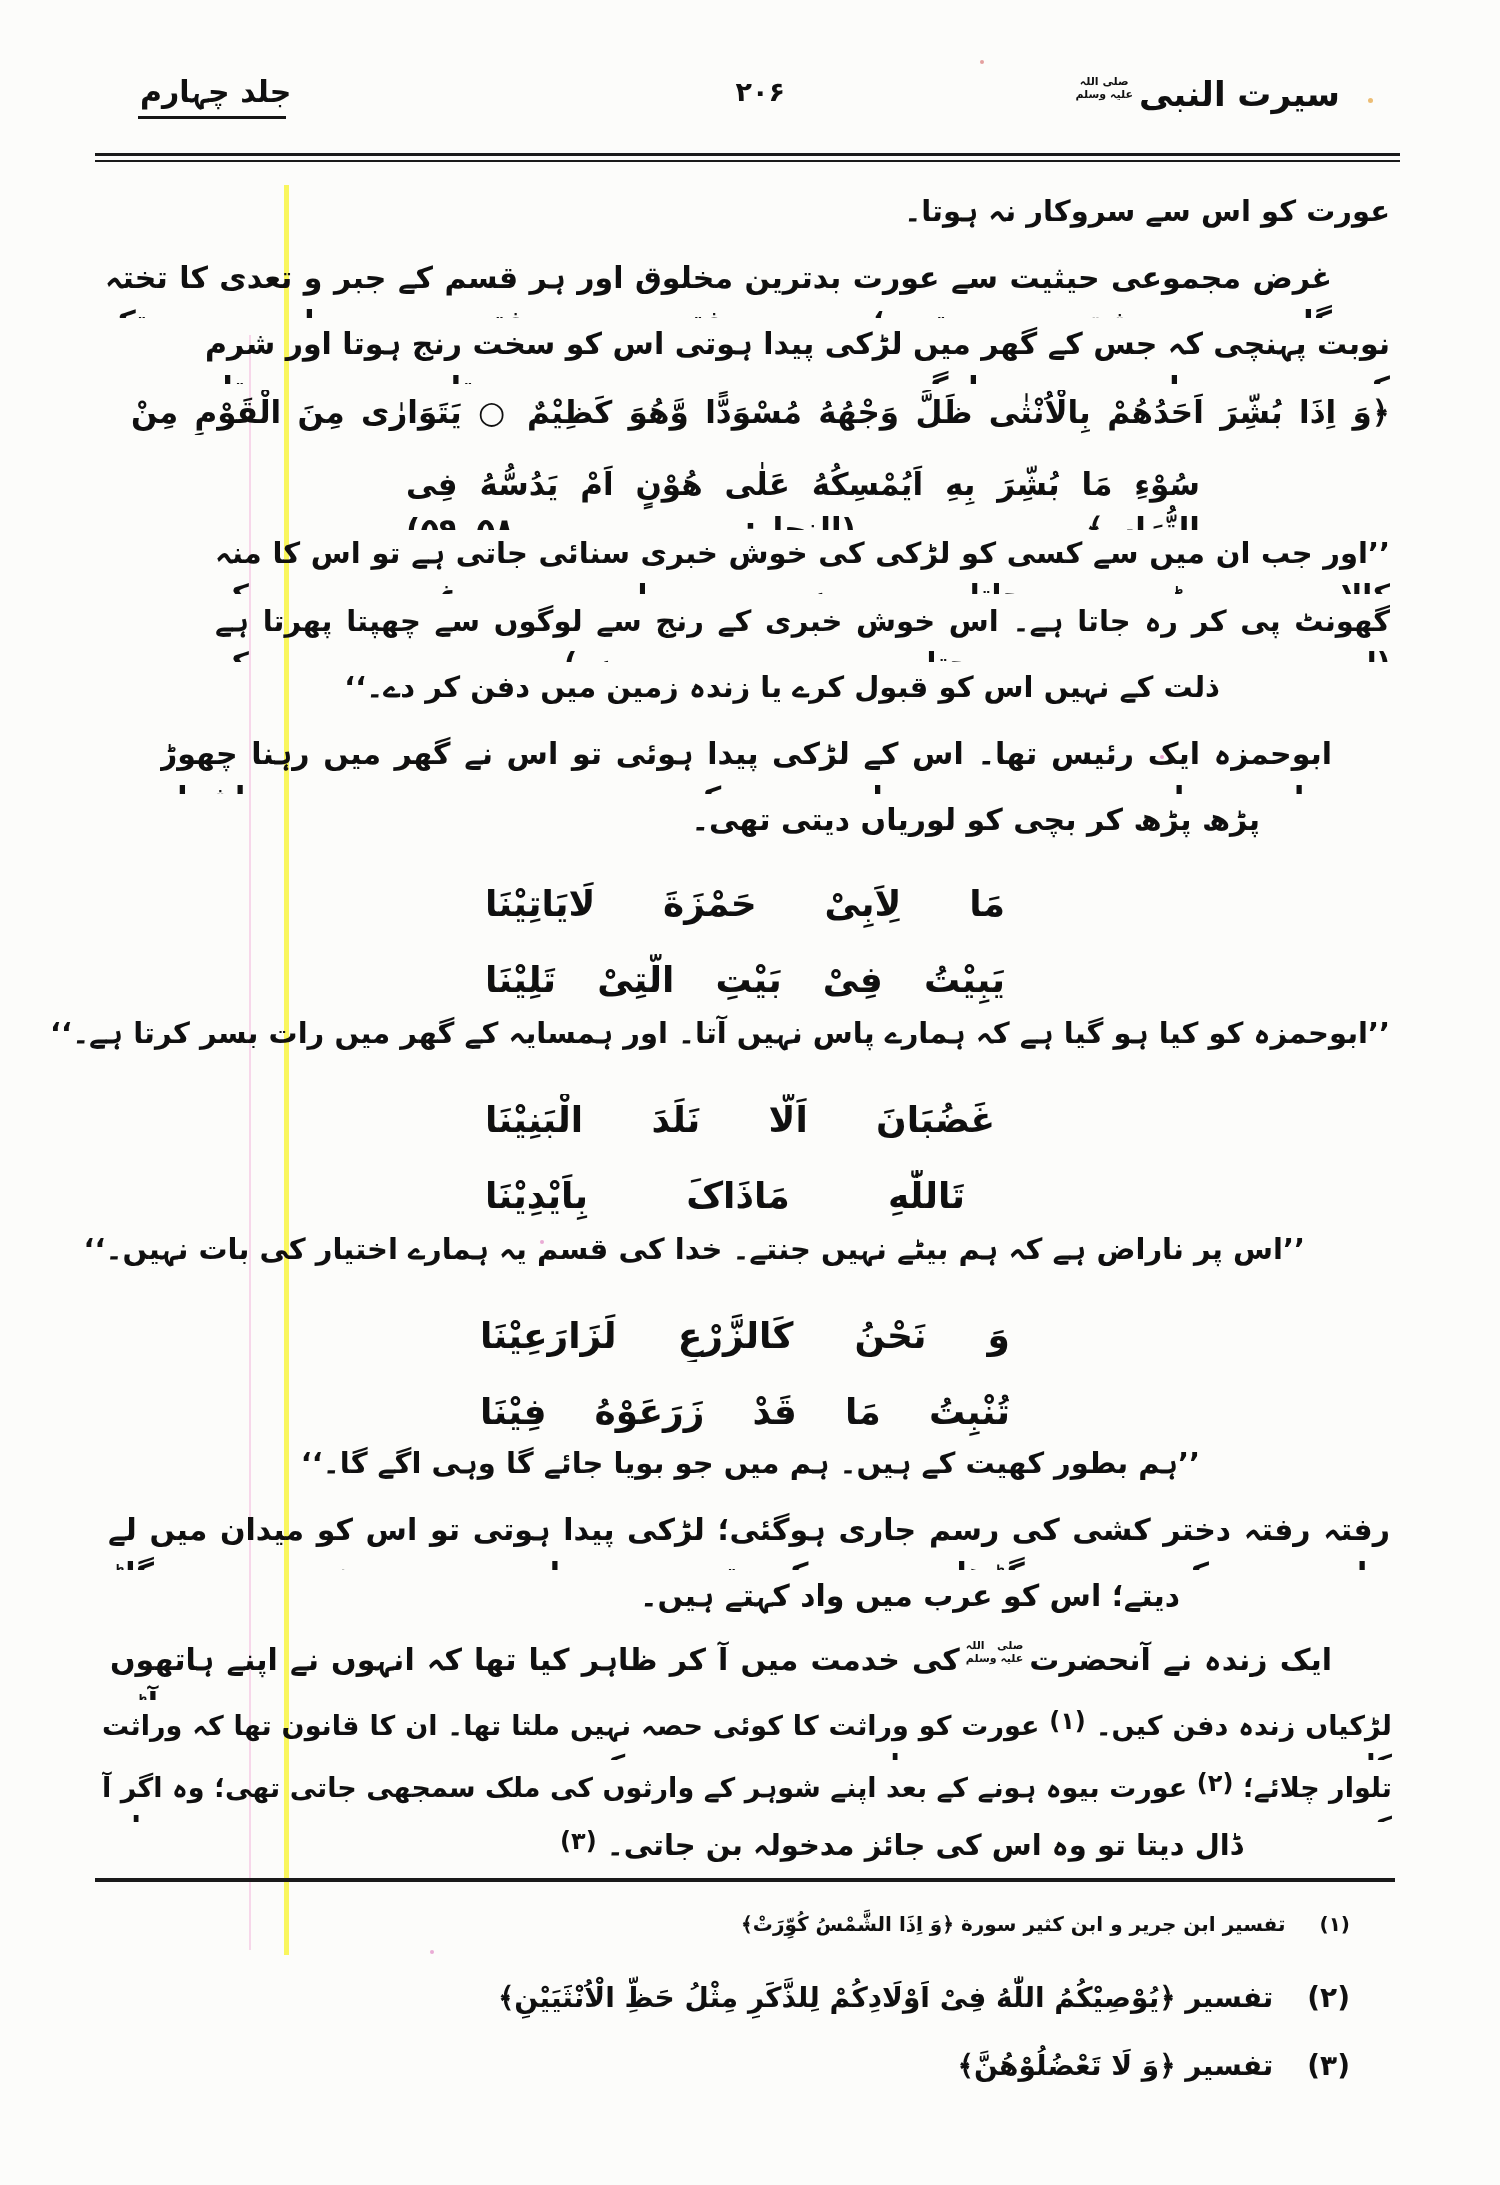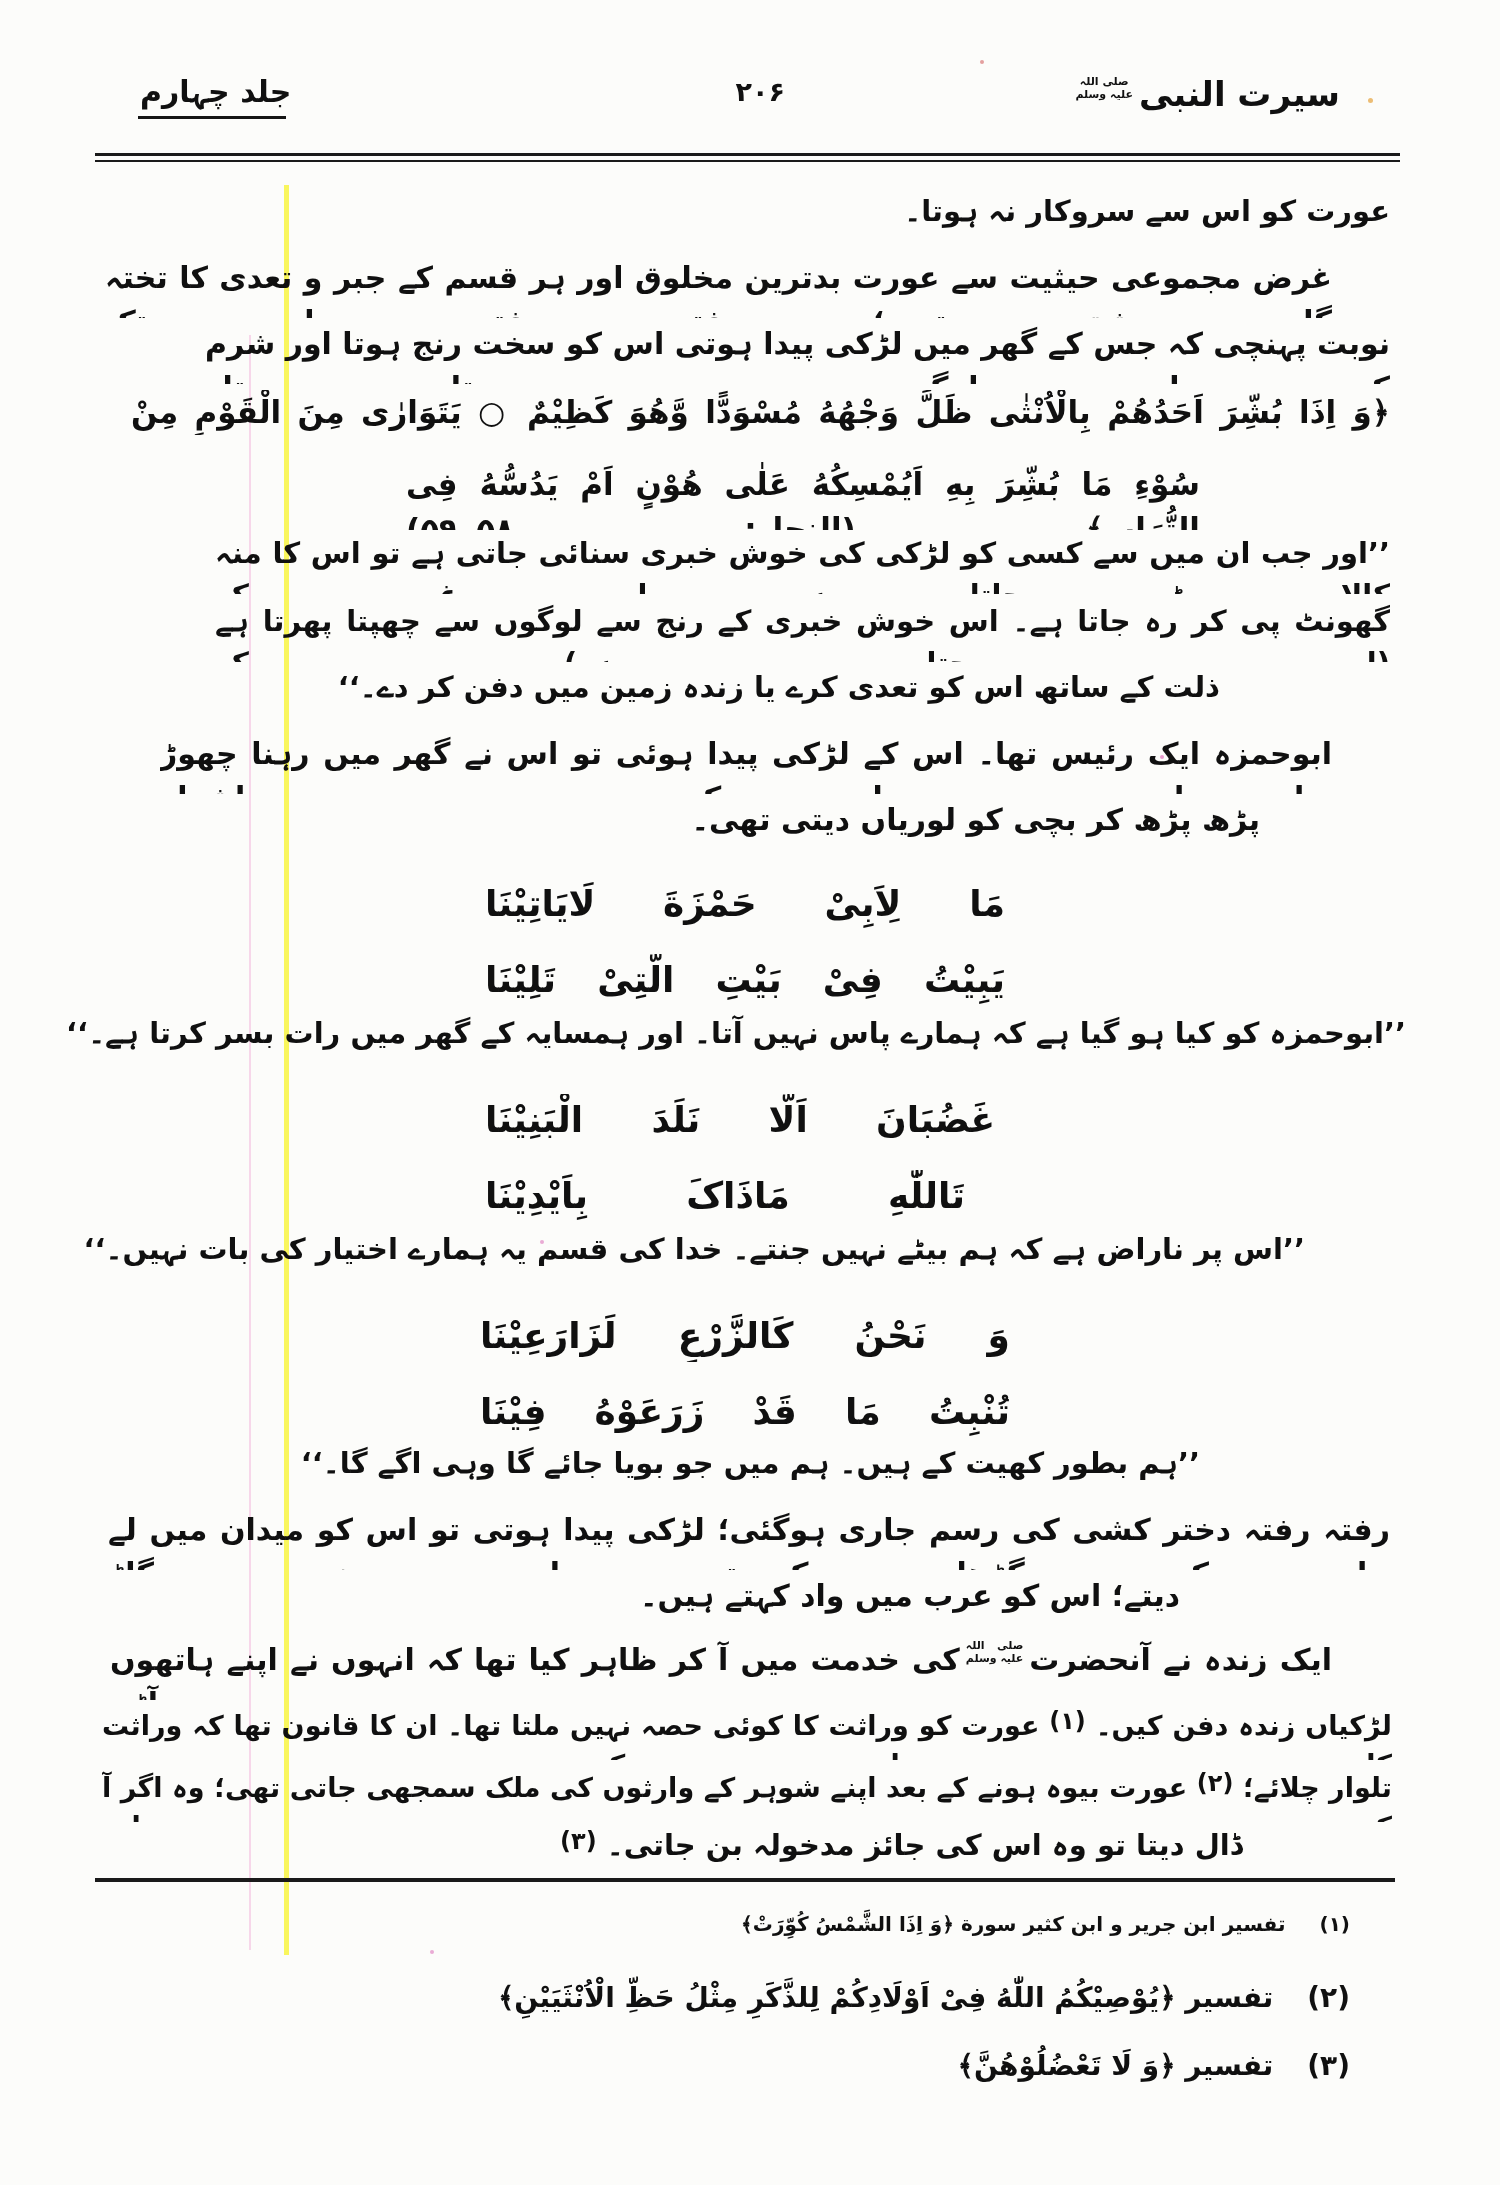--- a/index.html
+++ b/index.html
@@ -87,28 +87,28 @@
   <div class="line trans-line" style="right:110px;top:190px;">عورت کو اس سے سروکار نہ ہوتا۔</div>
 
   <div class="line just" style="right:168px;left:105px;top:256px;">غرض مجموعی حیثیت سے عورت بدترین مخلوق اور ہر قسم کے جبر و تعدی کا تختہ گاہ مشق تھی؛ رفتہ رفتہ یہاں تک</div>
   <div class="line just" style="right:110px;left:205px;top:322px;">نوبت پہنچی کہ جس کے گھر میں لڑکی پیدا ہوتی اس کو سخت رنج ہوتا اور شرم کے مارے لوگوں سے چھپتا پھرتا۔</div>
 
   <div class="line just quran" style="right:110px;left:105px;top:390px;max-height:68px;">﴿وَ اِذَا بُشِّرَ اَحَدُهُمْ بِالْاُنْثٰی ظَلَّ وَجْهُهُ مُسْوَدًّا وَّهُوَ کَظِیْمٌ ○ یَتَوَارٰی مِنَ الْقَوْمِ مِنْ</div>
   <div class="line just quran" style="right:300px;left:380px;top:462px;max-height:68px;">سُوْءِ مَا بُشِّرَ بِهِ اَیُمْسِکُهُ عَلٰی هُوْنٍ اَمْ یَدُسُّهُ فِی التُّرَابِ﴾ (النحل: ۵۸۔۵۹)</div>
 
   <div class="line just trans-line" style="right:110px;left:215px;top:532px;">’’اور جب ان میں سے کسی کو لڑکی کی خوش خبری سنائی جاتی ہے تو اس کا منہ کالا پڑ جاتا ہے اور غصہ کے</div>
   <div class="line just trans-line" style="right:110px;left:215px;top:600px;">گھونٹ پی کر رہ جاتا ہے۔ اس خوش خبری کے رنج سے لوگوں سے چھپتا پھرتا ہے (اور سوچتا ہے) کہ</div>
-  <div class="line center trans-line" style="left:590px;width:630px;top:666px;">ذلت کے ساتھ اس کو تعدی کرے یا زندہ زمین میں دفن کر دے۔‘‘</div>
+  <div class="line center trans-line" style="left:590px;width:630px;top:666px;">ذلت کے نہیں اس کو قبول کرے یا زندہ زمین میں دفن کر دے۔‘‘</div>
 
   <div class="line just" style="right:168px;left:160px;top:732px;">ابوحمزہ ایک رئیس تھا۔ اس کے لڑکی پیدا ہوئی تو اس نے گھر میں رہنا چھوڑ دیا اس پر اس کی بیوی یہ اشعار</div>
   <div class="line" style="right:240px;top:798px;">پڑھ پڑھ کر بچی کو لوریاں دیتی تھی۔</div>
 
   <div class="line poetry" style="left:485px;width:520px;top:866px;">مَا لِاَبِیْ حَمْزَةَ لَایَاتِیْنَا</div>
   <div class="line poetry" style="left:485px;width:520px;top:942px;">یَبِیْتُ فِیْ بَیْتِ الَّتِیْ تَلِیْنَا</div>
-  <div class="line trans-line" style="right:94px;top:1012px;text-align:right;">’’ابوحمزہ کو کیا ہو گیا ہے کہ ہمارے پاس نہیں آتا۔ اور ہمسایہ کے گھر میں رات بسر کرتا ہے۔‘‘</div>
+  <div class="line trans-line" style="right:110px;top:1012px;text-align:right;">’’ابوحمزہ کو کیا ہو گیا ہے کہ ہمارے پاس نہیں آتا۔ اور ہمسایہ کے گھر میں رات بسر کرتا ہے۔‘‘</div>
 
   <div class="line poetry" style="left:485px;width:510px;top:1082px;">غَضُبَانَ اَلَّا نَلَدَ الْبَنِیْنَا</div>
   <div class="line poetry" style="left:485px;width:480px;top:1158px;">تَاللّٰهِ مَاذَاکَ بِاَیْدِیْنَا</div>
   <div class="line trans-line" style="right:195px;top:1228px;">’’اس پر ناراض ہے کہ ہم بیٹے نہیں جنتے۔ خدا کی قسم یہ ہمارے اختیار کی بات نہیں۔‘‘</div>
 
   <div class="line poetry" style="left:480px;width:530px;top:1298px;">وَ نَحْنُ کَالزَّرْعِ لَزَارَعِیْنَا</div>
   <div class="line poetry" style="left:480px;width:530px;top:1374px;">تُنْبِتُ مَا قَدْ زَرَعَوْهُ فِیْنَا</div>
   <div class="line center trans-line" style="left:600px;width:600px;top:1442px;">’’ہم بطور کھیت کے ہیں۔ ہم میں جو بویا جائے گا وہی اگے گا۔‘‘</div>
 
   <div class="line just" style="right:110px;left:108px;top:1508px;">رفتہ رفتہ دختر کشی کی رسم جاری ہوگئی؛ لڑکی پیدا ہوتی تو اس کو میدان میں لے جا کر گڑھا کھودتے اور زندہ گاڑ</div>

